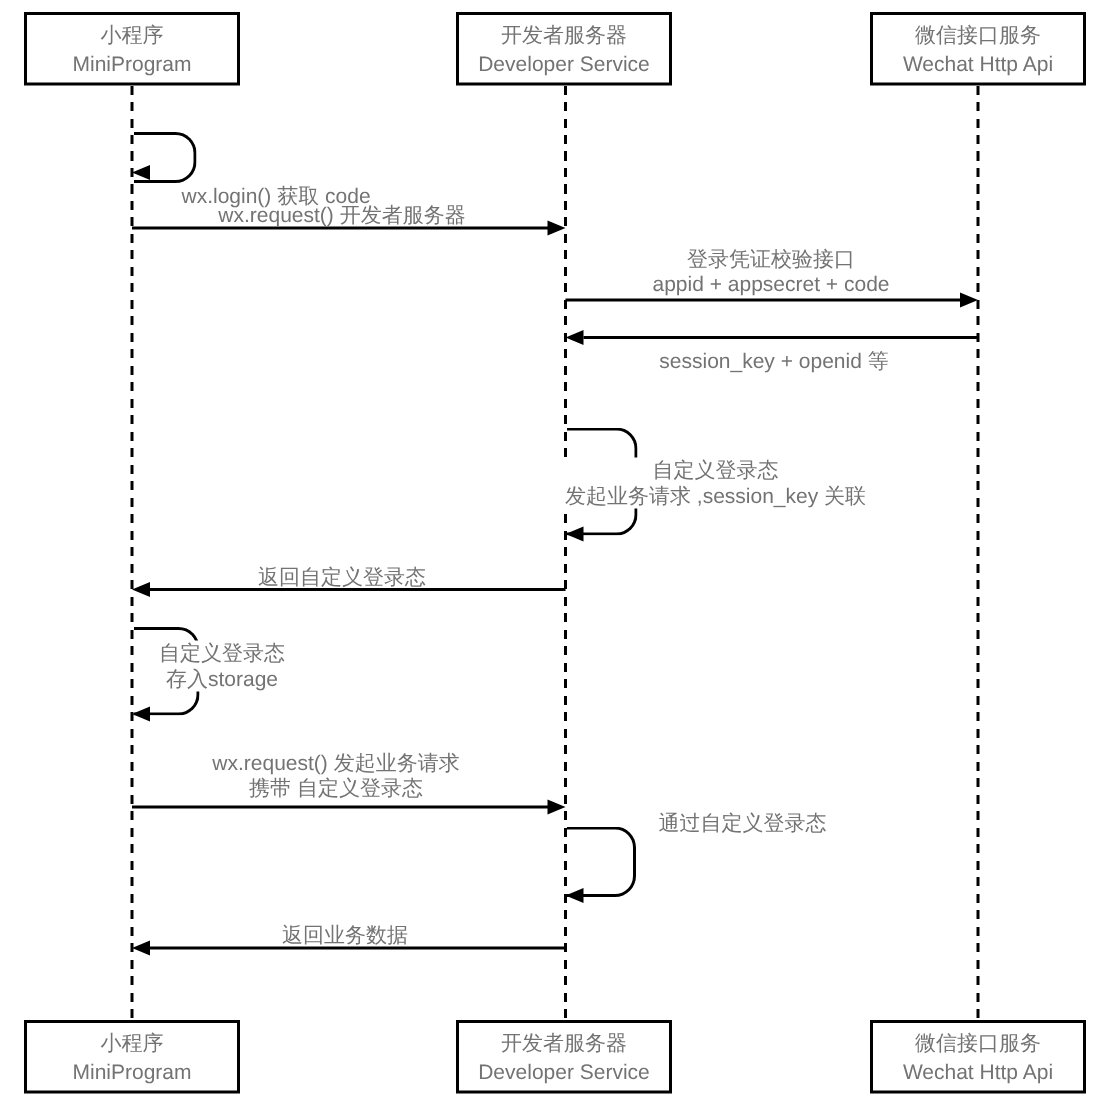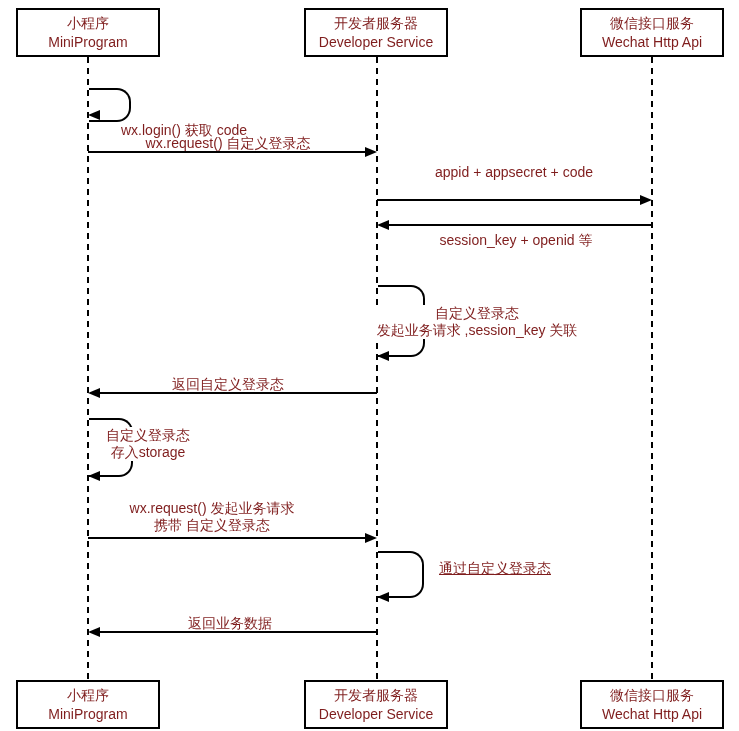--- a/index.html
+++ b/index.html
@@ -6,21 +6,21 @@
   body {
     font-family: "Liberation Sans", "DejaVu Sans", sans-serif;
     background: #ffffff;
   }
   #canvas {
     position: relative;
     width: 739px;
     height: 731px;
     background: #ffffff;
     overflow: hidden;
-    color: #7f1d1d;
+    color: #737373;
     font-size: 14px;
   }
   .actor-box {
     position: absolute;
     box-sizing: border-box;
     border: 2px solid #000000;
     background: #ffffff;
     height: 49px;
     display: flex;
     flex-direction: column;
@@ -124,26 +124,26 @@
   #label-m6 { left: 228px; top: 376px; }
 
   
   #loop-m7 { left: 89px; top: 418px; width: 44px; height: 59px; }
   #head-m7 { left: 88px; top: 471px; }
   #label-m7 { left: 148px; top: 427px; }
 
   
   #line-m8 { left: 88px; top: 537px; width: 278px; }
   #head-m8 { left: 365px; top: 533px; }
-  #label-m8 { left: 212px; top: 500px; }
+  #label-m8 { left: 224px; top: 500px; }
 
   
   #loop-m9 { left: 378px; top: 551px; width: 46px; height: 47px; }
   #head-m9 { left: 377px; top: 592px; }
-  #label-m9 { left: 495px; top: 560px; text-decoration: underline; }
+  #label-m9 { left: 495px; top: 540px; }
 
   
   #line-m10 { left: 100px; top: 631px; width: 277px; }
   #head-m10 { left: 88px; top: 627px; }
   #label-m10 { left: 230px; top: 615px; text-align: right; }
 </style>
 </head>
 <body>
 
 <div id="canvas">
@@ -164,25 +164,26 @@
   <div class="lifeline" id="life-mp"></div>
   <div class="lifeline" id="life-dev"></div>
   <div class="lifeline" id="life-wx"></div>
 
   <div class="self-loop" id="loop-m1"></div>
   <div class="arrow-left" id="head-m1"></div>
   <div class="msg-label" id="label-m1">wx.login() 获取 code</div>
 
   <div class="msg-line" id="line-m2"></div>
   <div class="arrow-right" id="head-m2"></div>
-  <div class="msg-label centered" id="label-m2">wx.request() 自定义登录态</div>
+  <div class="msg-label centered" id="label-m2">wx.request() 开发者服务器</div>
 
   <div class="msg-line" id="line-m3"></div>
   <div class="arrow-right" id="head-m3"></div>
   <div class="msg-label centered" id="label-m3">
+    <div>登录凭证校验接口</div>
     <div>appid + appsecret + code</div>
   </div>
 
   <div class="msg-line" id="line-m4"></div>
   <div class="arrow-left" id="head-m4"></div>
   <div class="msg-label centered" id="label-m4">session_key + openid 等</div>
 
   <div class="self-loop" id="loop-m5"></div>
   <div class="arrow-left" id="head-m5"></div>
   <div class="msg-label centered on-loop" id="label-m5">

